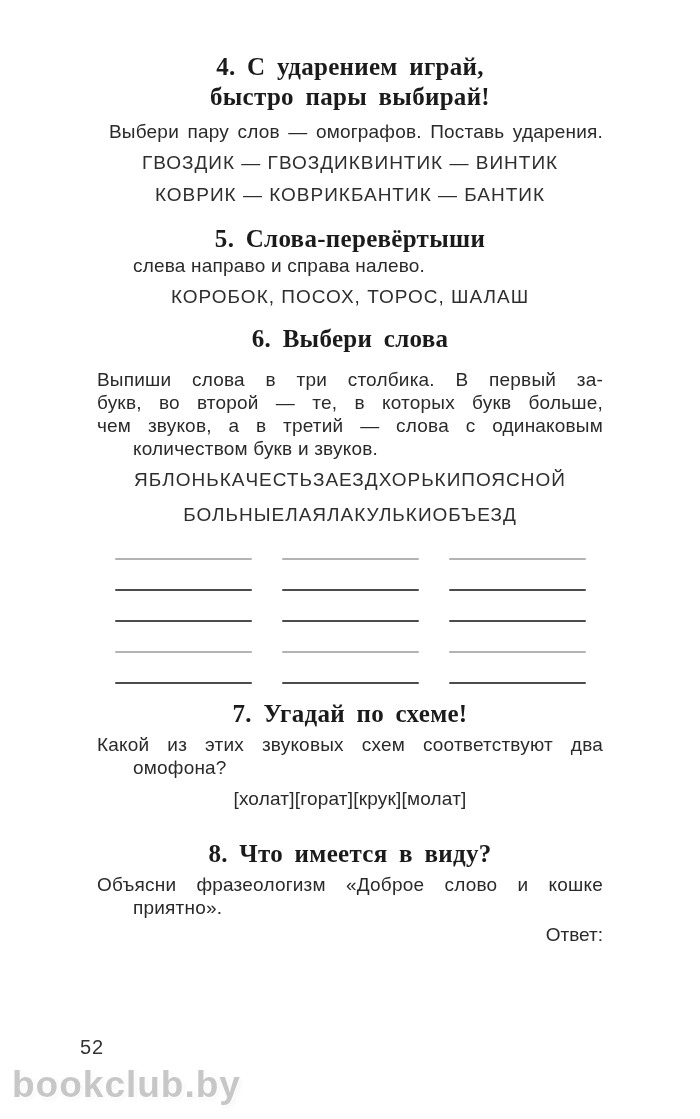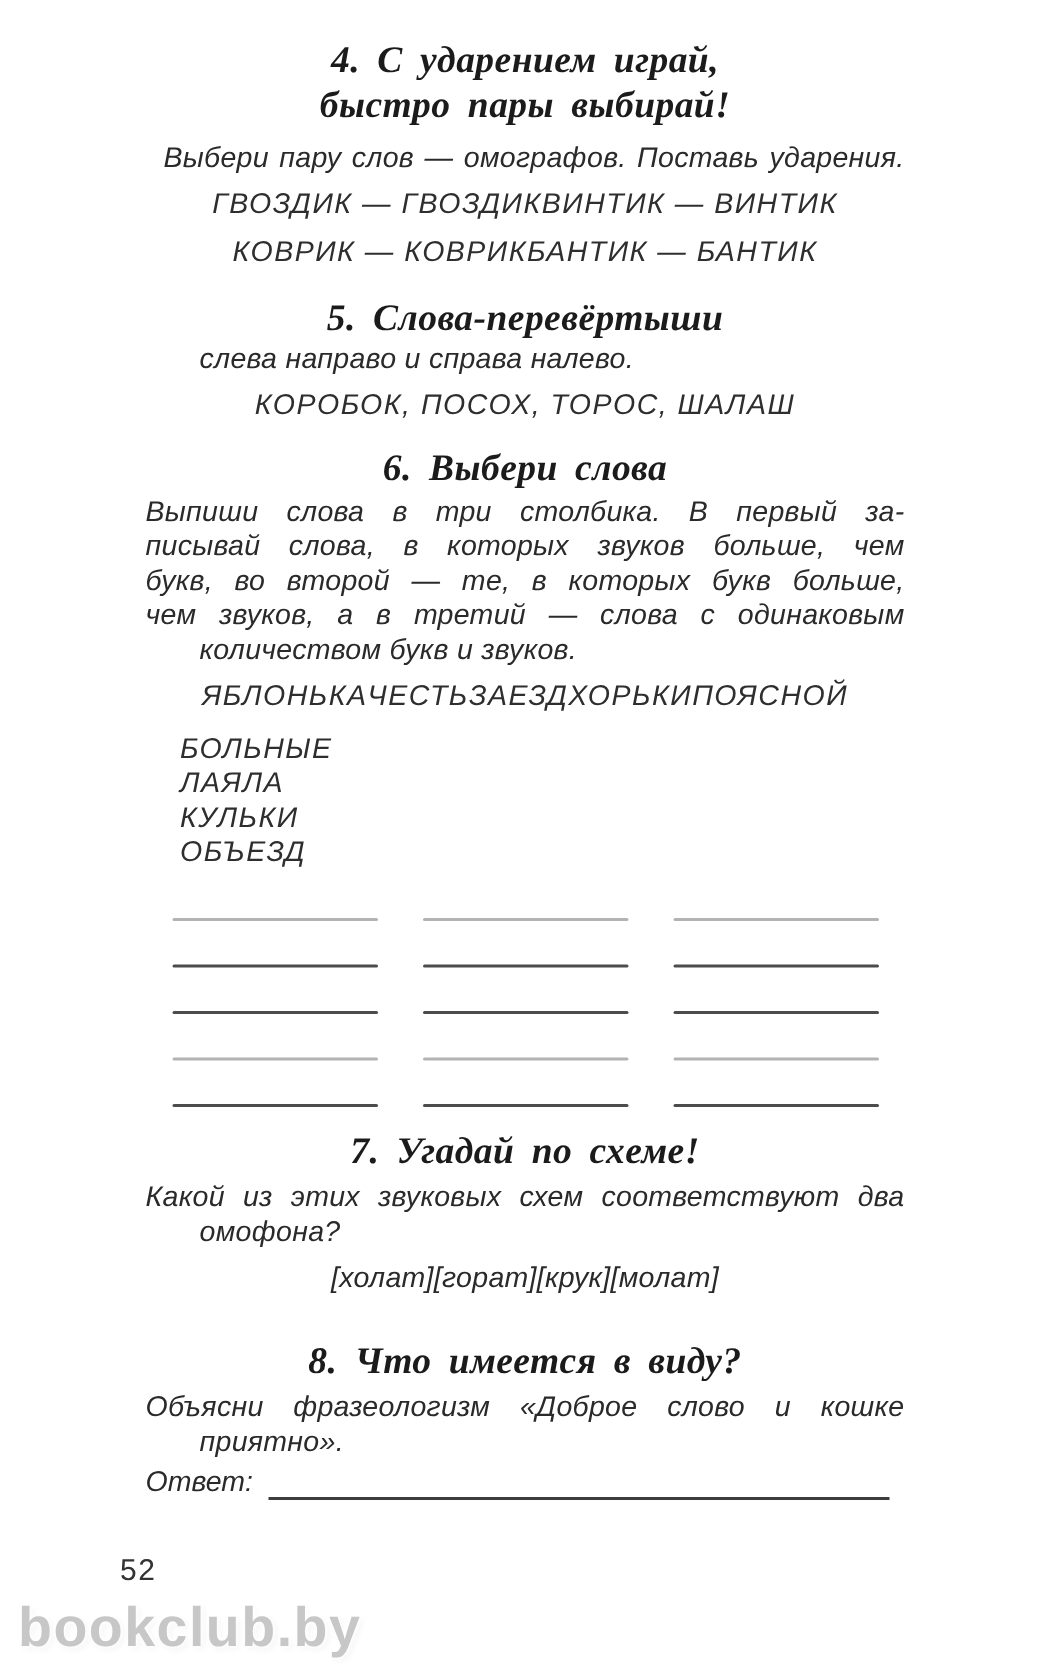--- a/index.html
+++ b/index.html
@@ -11,22 +11,21 @@
   }
   .page {
     position: relative;
     width: 700px; height: 1119px;
     background: #ffffff;
     overflow: hidden;
   }
   .content {
     width: 506px;
     margin: 0 auto;
-    padding-top: 26px;
-    font-style: italic;
+    padding-top: 52px;
   }
   
   .h-title {
     font-family: "Liberation Serif", serif;
     font-weight: 700;
     font-size: 25px;
     line-height: 30px;
     text-align: center;
     color: #1b1b1b;
     word-spacing: 5px;
@@ -54,27 +53,27 @@
   }
   .centered-caps { text-align: center; }
   
   .mt8  { margin-top: 8px; }
   .mt9  { margin-top: 9px; }
   .mt12 { margin-top: 12px; }
   .mt14 { margin-top: 29px; }
   .mt15 { margin-top: 15px; }
   .mt16 { margin-top: 16px; }
   .mt18 { margin-top: 18px; }
-  .mt2  { margin-top: 2px; }
+  .mt2  { margin-top: 14px; }
   .mt4  { margin-top: 4px; }
   .s4-instruction { padding-left: 12px; }
   .w462 { width: 462px; }
   .w445 { width: 445px; }
   .w482 { width: 482px; }
-  .w460 { width: 460px; flex-direction: column; }
+  .w460 { width: 460px; }
   .w450 { width: 450px; }
   
   .lines-grid {
     width: 471px;
     margin: 32px auto 0;
   }
   .line-row {
     display: flex;
     justify-content: space-between;
     height: 2px;
@@ -85,20 +84,21 @@
   .line-dark  { background: #4c4c4c; }
   .line-light { background: #b3b3b3; }
   
   .answer-row {
     display: flex;
     align-items: flex-end;
     margin-top: 4px;
     font-size: 19px;
     line-height: 23px;
     color: #2a2a2a;
+    flex-direction: column;
   }
   .answer-line {
     flex: 1;
     border-bottom: 2px solid #3d3d3d;
     margin-left: 10px;
     margin-right: 10px;
     height: 20px;
   }
   
   .page-number {
@@ -135,21 +135,20 @@
       <span>КОВРИК — КОВРИК</span>
       <span>БАНТИК — БАНТИК</span>
     </div>
 
     <div class="h-title mt18">5. Слова-перевёртыши</div>
     <div class="body-line ll">слева направо и справа налево.</div>
     <div class="caps centered-caps mt8">КОРОБОК, ПОСОХ, ТОРОС, ШАЛАШ</div>
 
     <div class="h-title mt16">6. Выбери слова</div>
     <div class="body-line jl mt2">Выпиши слова в три столбика. В первый за-</div>
-    <div class="body-line jl">писывай слова, в которых звуков больше, чем</div>
     <div class="body-line jl">букв, во второй — те, в которых букв больше,</div>
     <div class="body-line jl">чем звуков, а в третий — слова с одинаковым</div>
     <div class="body-line ll">количеством букв и звуков.</div>
     <div class="row-flex caps w482 mt8">
       <span>ЯБЛОНЬКА</span>
       <span>ЧЕСТЬ</span>
       <span>ЗАЕЗД</span>
       <span>ХОРЬКИ</span>
       <span>ПОЯСНОЙ</span>
     </div>

